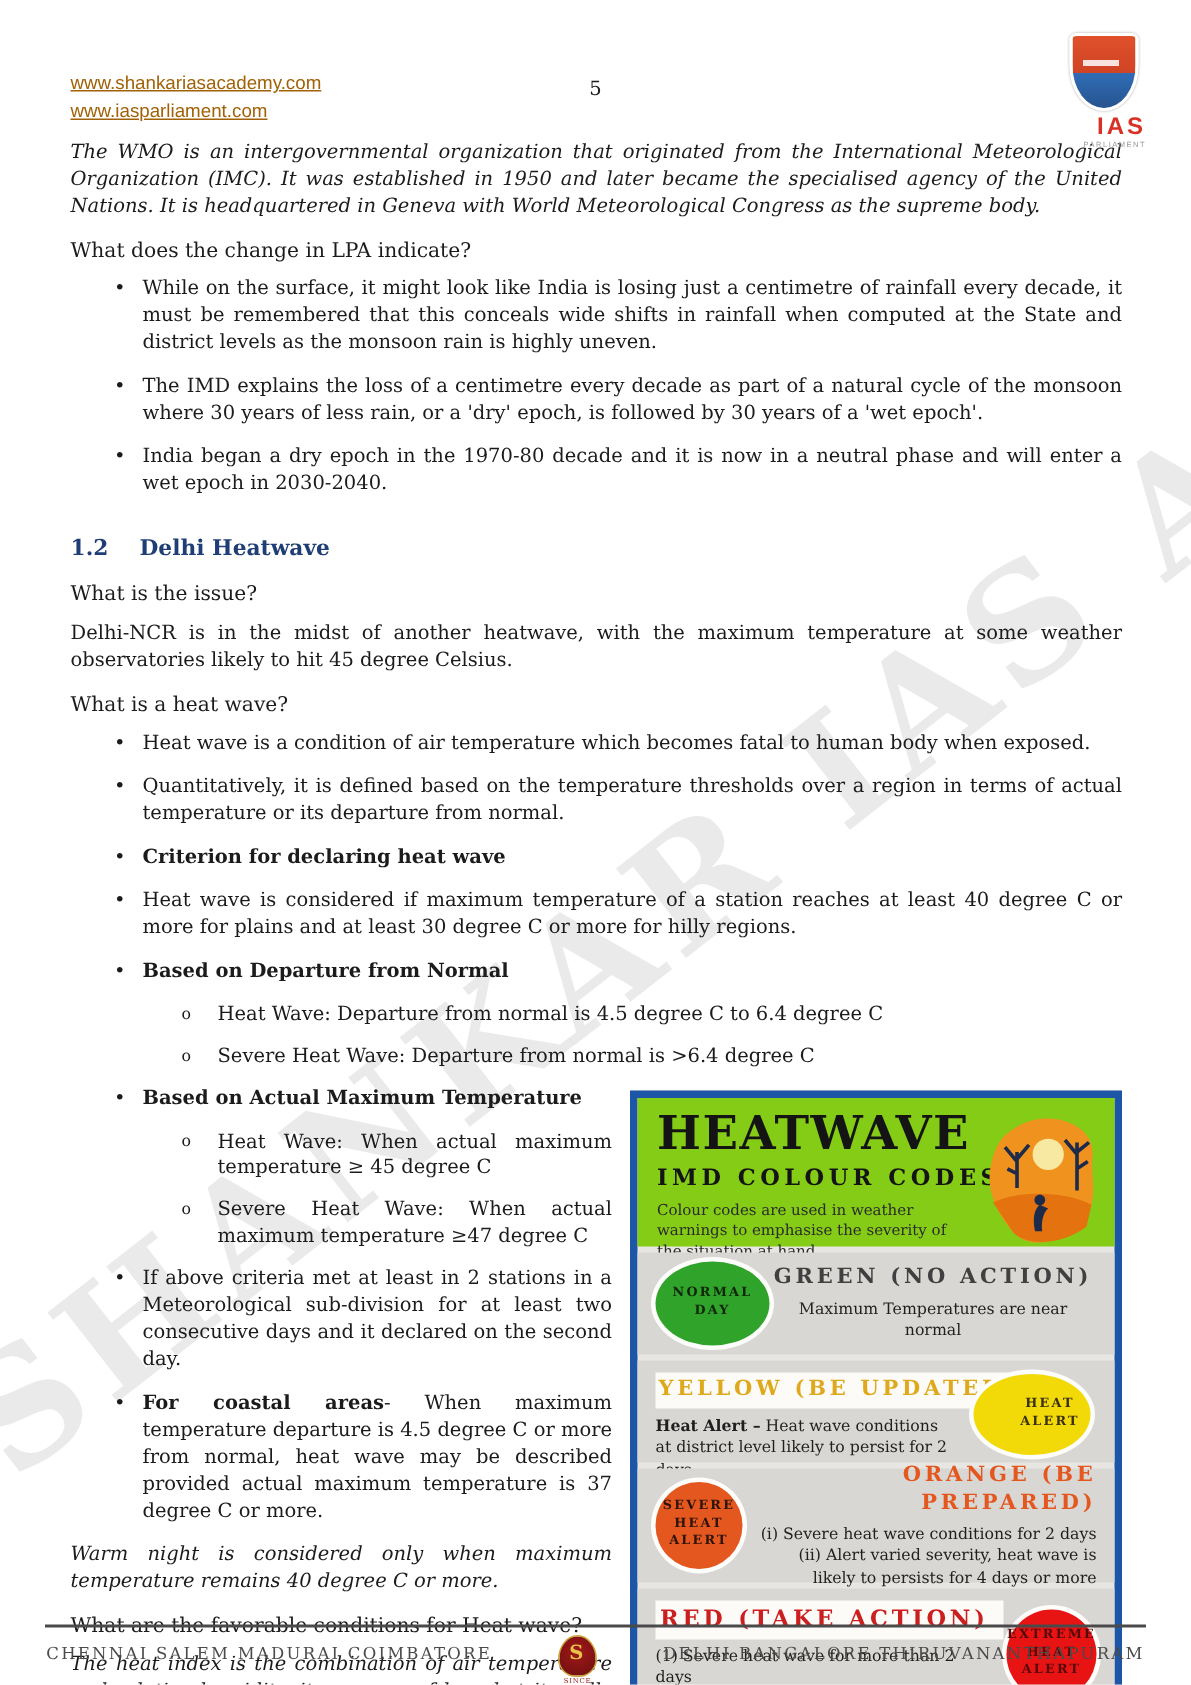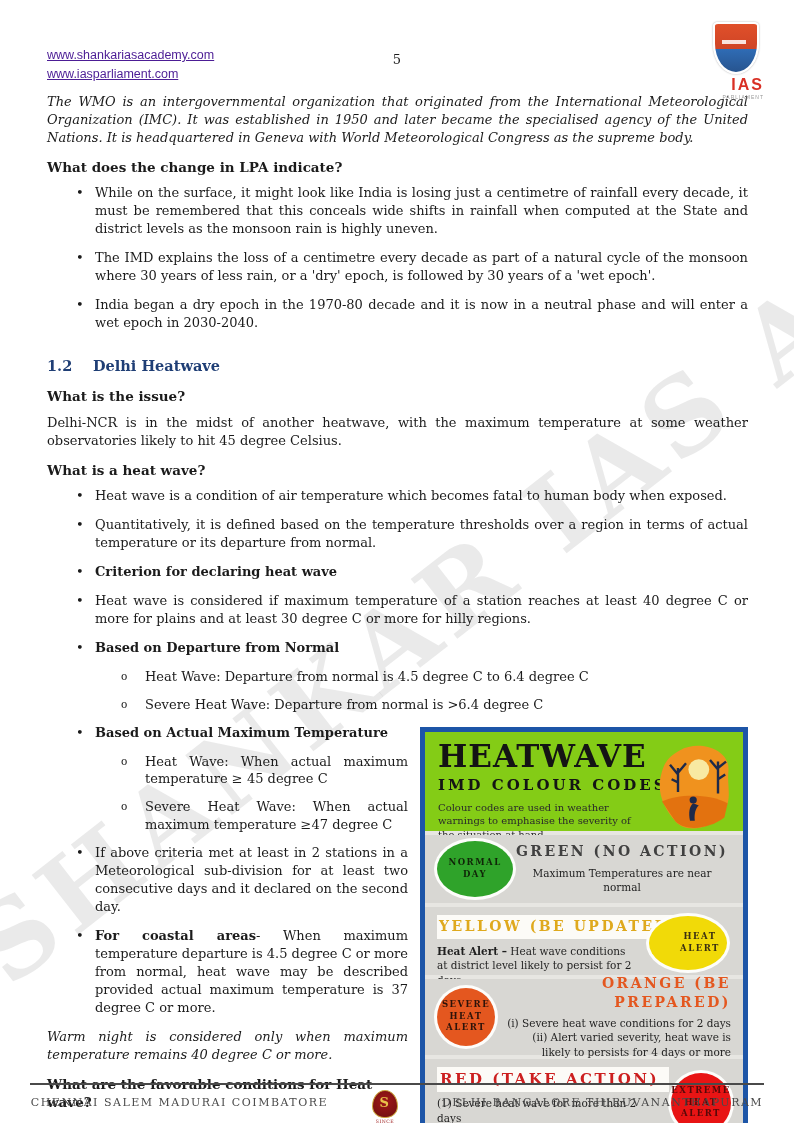--- a/index.html
+++ b/index.html
@@ -12,37 +12,37 @@
   .watermark{
     position:absolute;left:-130px;top:560px;width:1100px;z-index:0;
     transform:rotate(-38deg);transform-origin:center;
     font-size:104px;letter-spacing:8px;white-space:nowrap;
     color:rgba(80,80,80,0.12);font-weight:bold;text-align:center;
   }
   
   .page-header{position:absolute;top:0;left:0;right:0;height:94px;z-index:2;}
   .hdr-links{position:absolute;left:47px;top:46px;font-family:"Liberation Sans",sans-serif;
     font-size:12.5px;line-height:1.5;}
-  .hdr-links a{color:#4c1d95;text-decoration:underline;cursor:pointer;display:block;}
+  .hdr-links a{color:#a16207;text-decoration:underline;cursor:pointer;display:block;}
   .page-num{position:absolute;left:0;right:0;top:52px;text-align:center;font-size:13px;}
   .ias-logo{position:absolute;right:30px;top:22px;width:56px;text-align:right;}
   .ias-shield{width:42px;height:48px;margin:0 auto;
     background:linear-gradient(180deg,#e0502a 0%,#cf4426 52%,#2f6cb5 52%,#27548f 100%);
     border-radius:5px 5px 50% 50% / 4px 4px 58% 58%;
     border:2px solid #fff;box-shadow:0 0 2px rgba(0,0,0,.35);position:relative;}
   .ias-shield::after{content:"";position:absolute;left:7px;top:16px;width:24px;height:4px;background:rgba(255,255,255,.85);}
   .ias-word{color:#d93025;font-weight:bold;font-size:16px;letter-spacing:2px;
     font-family:"Liberation Sans",sans-serif;line-height:1.1;margin-top:2px;}
   .ias-parl{font-size:5px;color:#999;letter-spacing:1px;font-family:"Liberation Sans",sans-serif;}
   
   .content{position:absolute;left:47px;top:93px;width:701px;z-index:1;
     font-size:13px;line-height:1.38;text-align:justify;}
   .italic{font-style:italic;}
   .para{margin:0 0 9px 0;}
-  .qhead{font-weight:bold;font-size:13.5px;margin:11px 0 8px 0;text-align:left;}
+  .qhead{font-weight:normal;font-size:13.5px;margin:11px 0 8px 0;text-align:left;}
   .section-heading{color:#1f3e75;font-weight:bold;font-size:14.5px;margin:24px 0 10px 0;text-align:left;}
   .section-heading .num{display:inline-block;width:46px;}
   .bullet{position:relative;padding-left:48px;margin:0 0 11px 0;}
   .bullet::before{content:"\2022";position:absolute;left:29px;top:0;}
   .sub{position:relative;padding-left:98px;margin:0 0 10px 0;}
   .sub::before{content:"o";position:absolute;left:74px;top:1px;font-size:10.5px;}
   .b{font-weight:bold;}
   
   .infographic{float:right;width:318px;margin:3px 0 10px 12px;
     border:5px solid #1d55a7;background:#e7e6e2;text-align:left;}

